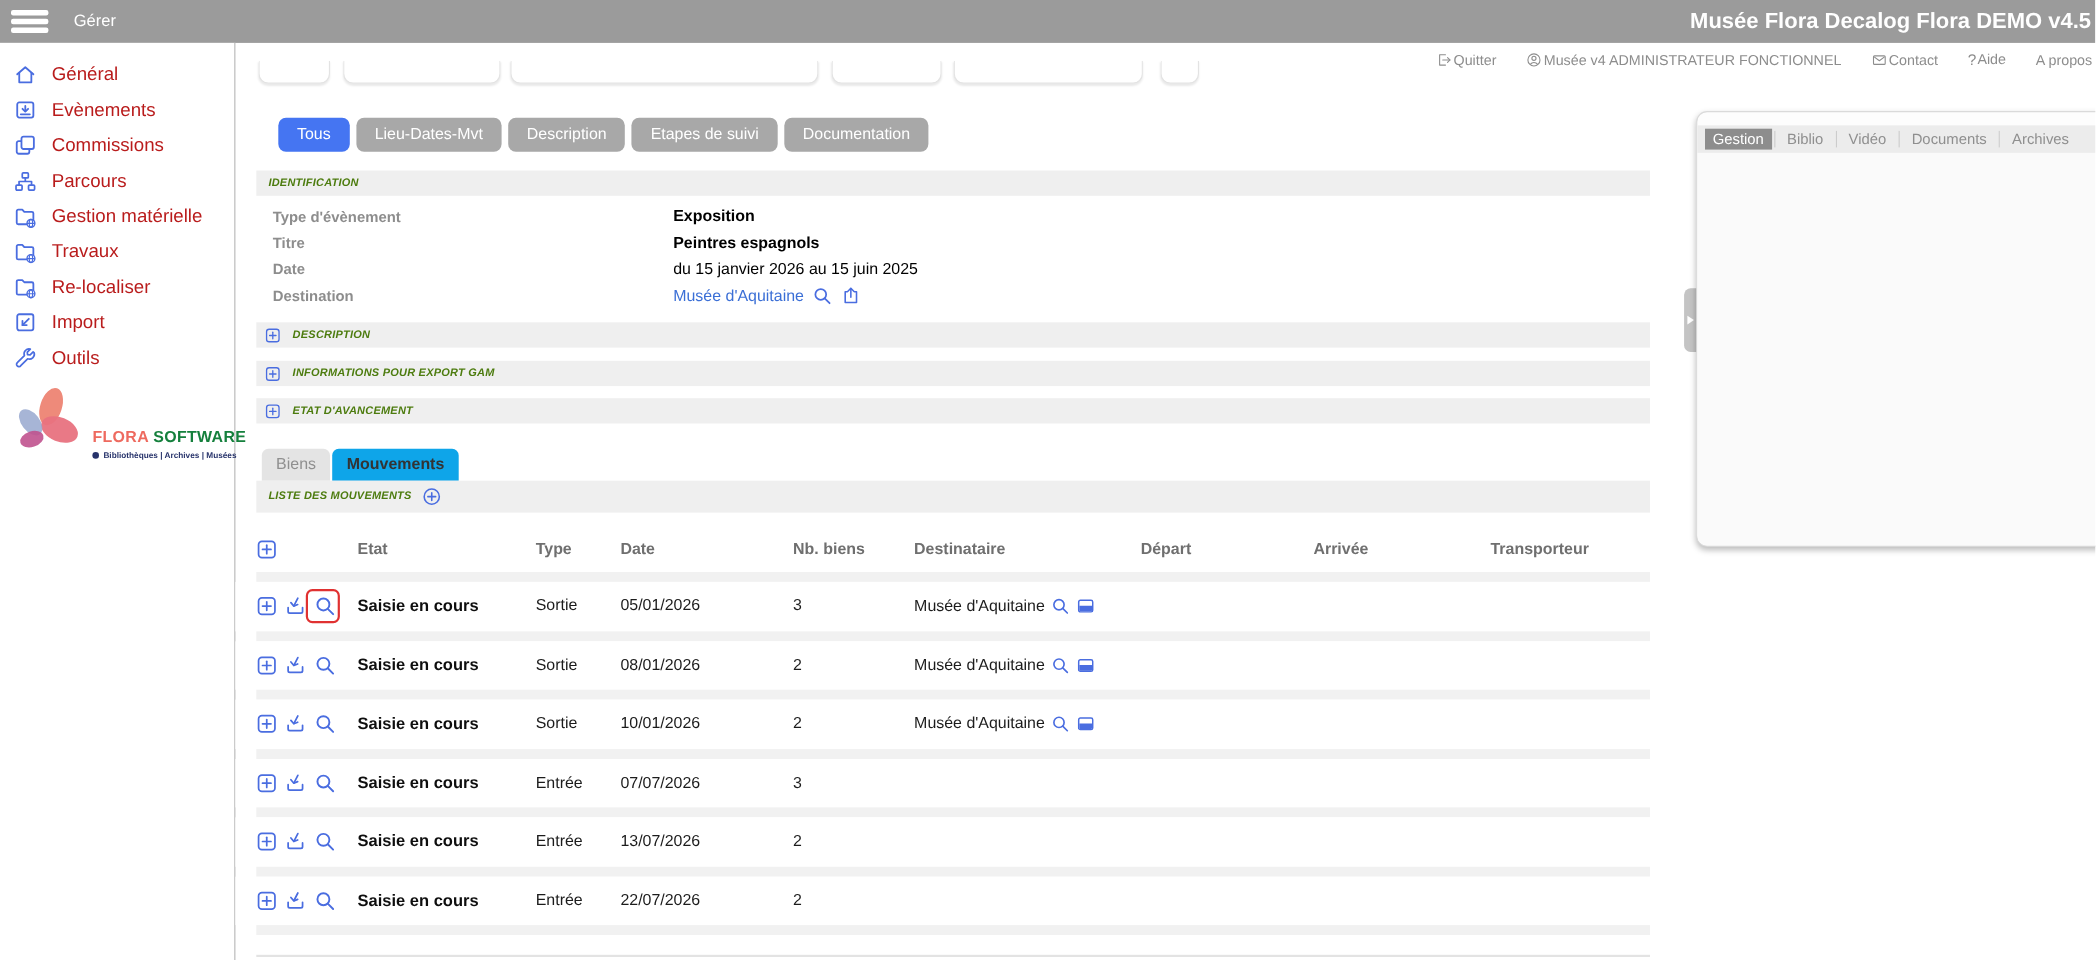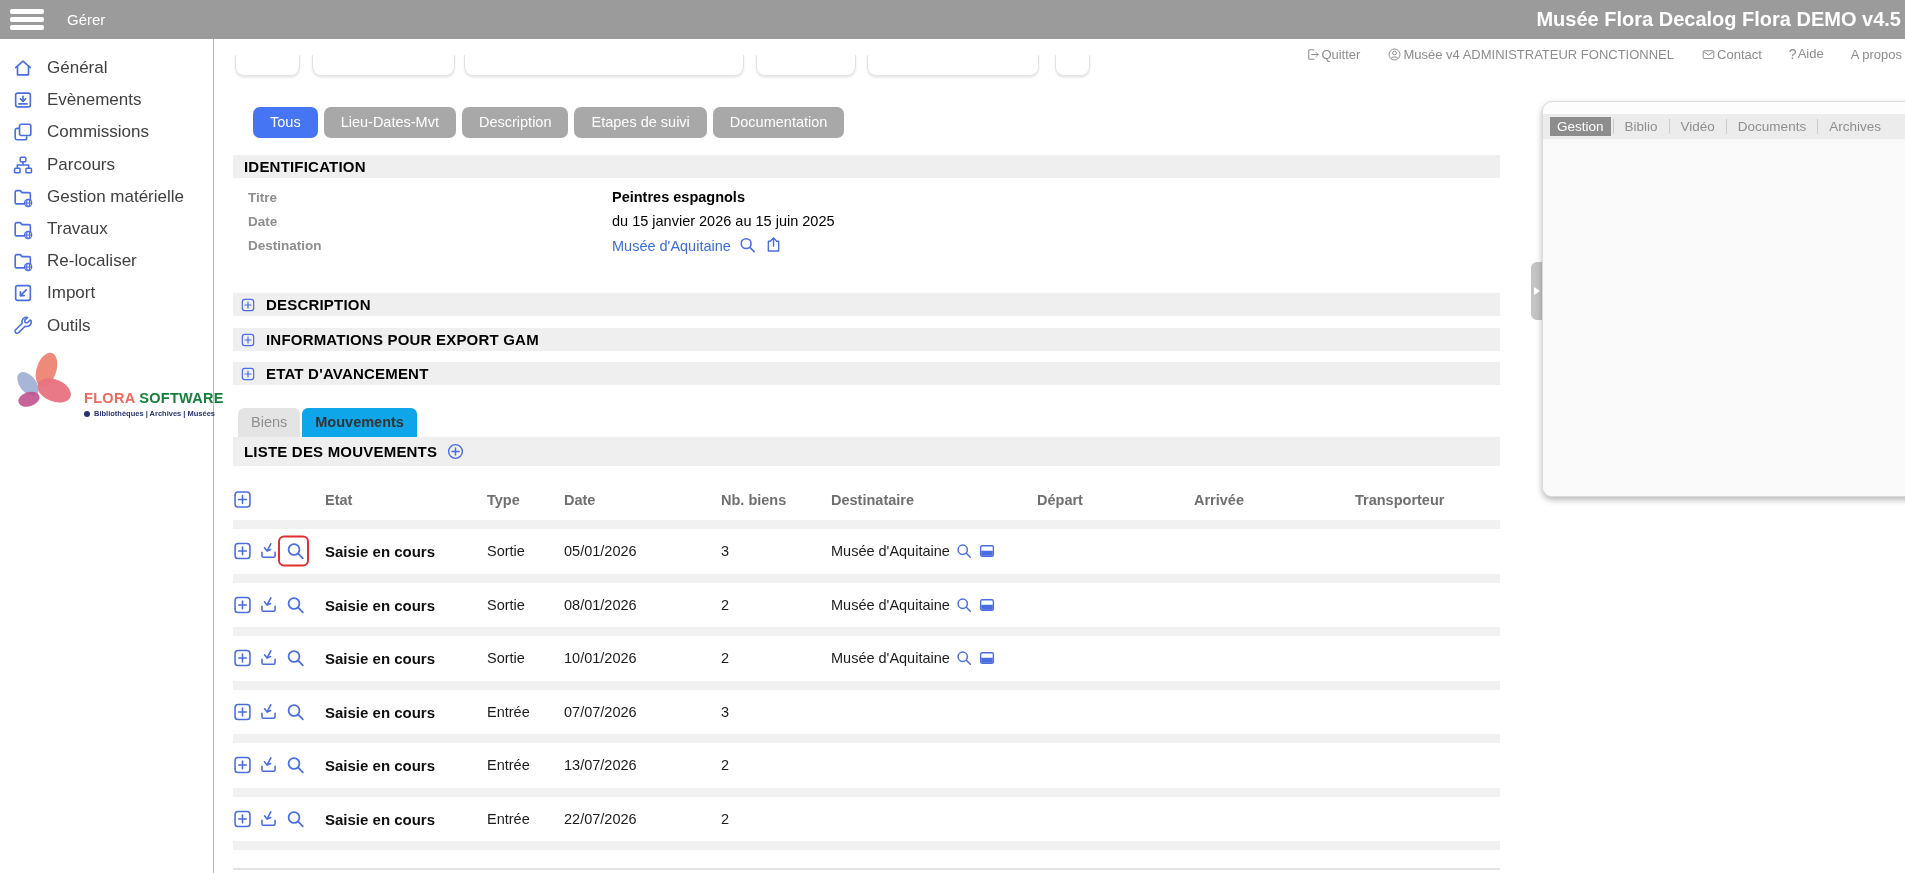--- a/index.html
+++ b/index.html
@@ -18,40 +18,40 @@
   .subheader { position:absolute; top:46px; right:3px; display:flex; align-items:center; gap:27px; color:#8d8d8d; font-size:13px; white-space:nowrap; }
   .subheader .hitem { display:flex; align-items:flex-start; gap:1px; cursor:pointer; }
   .subheader .ic { width:15px; height:15px; color:#8d8d8d; }
   .qmark { font-size:14px; color:#8d8d8d; }
 
   
   .sidebar { position:absolute; left:0; top:39px; width:214px; height:834px; background:#fff; border-right:1.5px solid #b5b5b5; }
   .side-items { padding-top:13px; }
   .side-item { display:flex; align-items:center; gap:13px; height:32.2px; padding-left:12px; cursor:pointer; }
   .side-item .ic { width:22px; height:22px; color:#4a6de0; flex:0 0 auto; }
-  .side-item .lbl { font-size:17px; color:#404040; }
+  .side-item .lbl { font-size:17px; color:#b91c1c; }
   .logo { position:absolute; left:0; top:311px; width:213px; height:90px; }
   .logo-flower { position:absolute; left:6px; top:0; width:70px; height:70px; }
   .logo-text { position:absolute; left:84px; top:40px; font-size:14.5px; font-weight:bold; letter-spacing:.3px; white-space:nowrap; }
   .logo-text .coral { color:#ee6a5f; }
   .logo-text .navy { color:#15803d; }
   .logo-tagline { position:absolute; left:84px; top:59px; display:flex; align-items:center; gap:4px; font-size:7.5px; font-weight:bold; color:#27336b; white-space:nowrap; }
   .logo-dot { width:6px; height:6px; border-radius:50%; background:#27336b; }
 
   
   .main { position:absolute; left:214px; top:39px; width:1326px; height:834px; }
 
   .stub { position:absolute; top:16px; height:21px; background:#fff; border:1px solid #e3e3e3; border-top:none; border-radius:0 0 9px 9px; box-shadow:0 2px 2px rgba(0,0,0,.09); cursor:pointer; }
 
   .tabs { position:absolute; left:39px; top:68px; display:flex; gap:6px; }
   .tab { height:31px; line-height:31px; padding:0 17px; border-radius:7px; background:#a8a8a8; color:#fff; font-size:14.5px; cursor:pointer; white-space:nowrap; }
   .tab.active { background:#4575f2; }
 
   .band { position:absolute; left:19px; width:1267px; height:23px; background:#efefef; display:flex; align-items:center; }
-  .band .btitle { font-weight:bold; font-size:15px; color:#000000; letter-spacing:.2px; }
+  .band .btitle { font-weight:bold; font-size:10px; color:#4d7c0f; letter-spacing:.2px;font-style:italic; }
   .band .pad { margin-left:11px; }
   .band .ic-plussq { width:16px; height:16px; color:#4a6de0; margin-left:7px; cursor:pointer; flex:0 0 auto; }
   .band .ic-pluscirc { width:19px; height:19px; color:#4a6de0; margin-left:9px; cursor:pointer; flex:0 0 auto; }
   .band.tall { height:29px; }
   .band .icgap { margin-left:10px; }
 
   .fields { position:absolute; left:0; top:146px; width:1300px; }
   .frow { position:relative; height:24px; }
   .flabel { position:absolute; left:34px; top:50%; transform:translateY(-50%); color:#8d8d8d; font-weight:bold; font-size:13.5px; }
   .fvalue { position:absolute; left:398px; top:50%; transform:translateY(-50%); font-size:14.5px; color:#000; white-space:nowrap; }
@@ -304,20 +304,24 @@
       <div class="tab">Lieu-Dates-Mvt</div>
       <div class="tab">Description</div>
       <div class="tab">Etapes de suivi</div>
       <div class="tab">Documentation</div>
     </div>
 
     <div class="band" style="top:116px">
       <span class="btitle pad">IDENTIFICATION</span>
     </div>
     <div class="fields">
+      <div class="frow">
+        <span class="flabel">Type d'évènement</span>
+        <span class="fvalue b">Exposition</span>
+      </div>
       <div class="frow">
         <span class="flabel">Titre</span>
         <span class="fvalue b">Peintres espagnols</span>
       </div>
       <div class="frow">
         <span class="flabel">Date</span>
         <span class="fvalue">du 15 janvier 2026 au 15 juin 2025</span>
       </div>
       <div class="frow">
         <span class="flabel">Destination</span>

